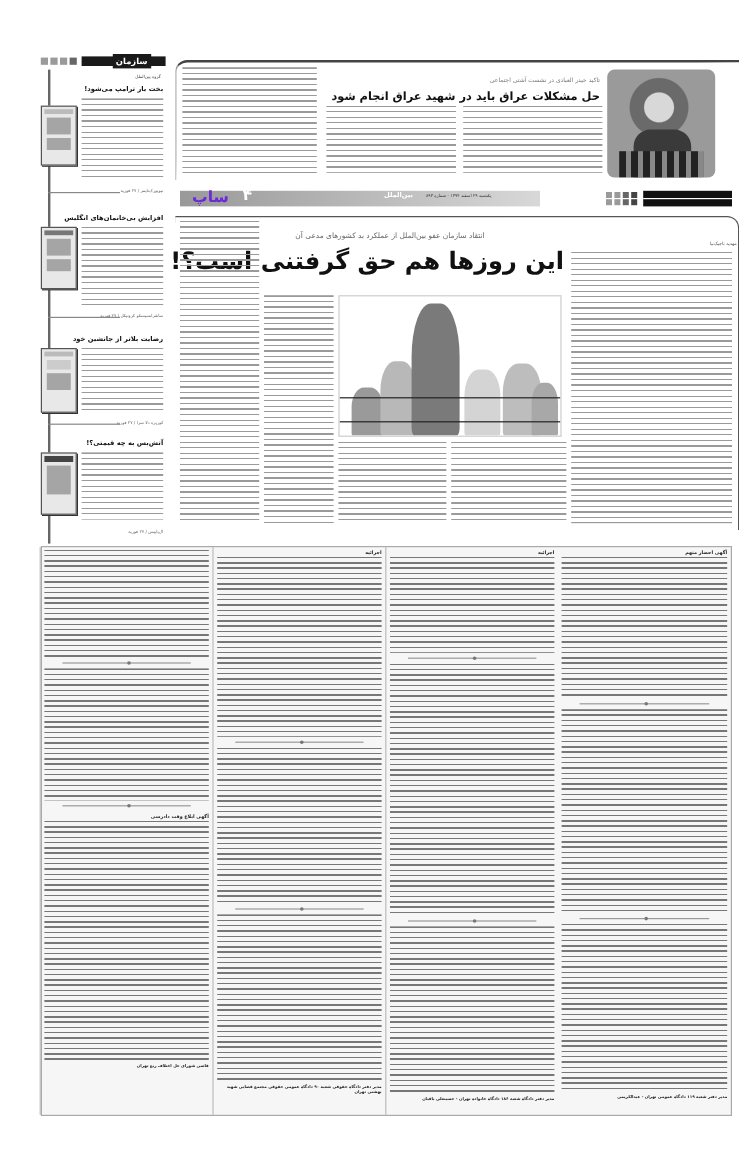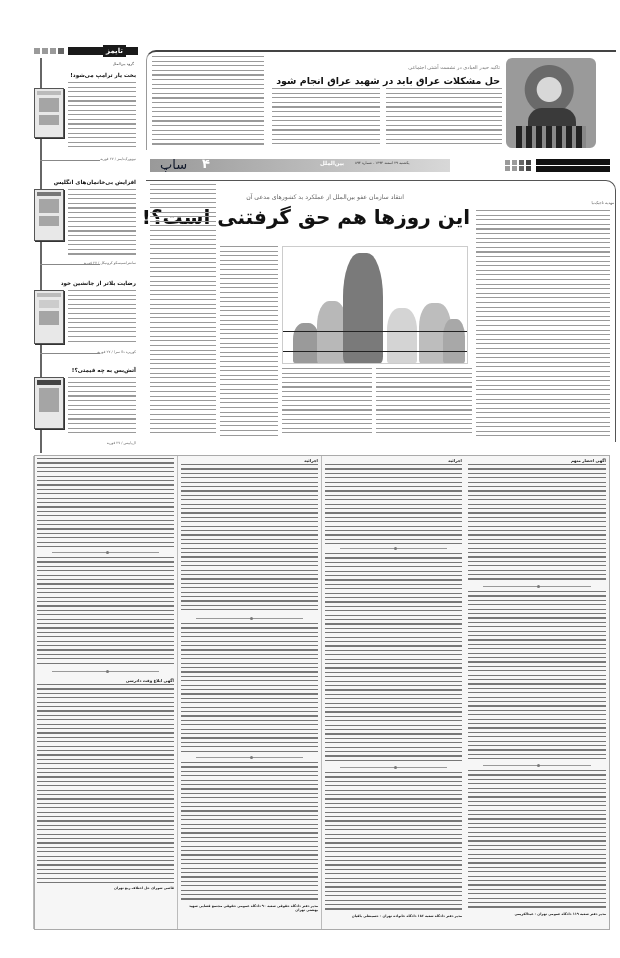--- a/index.html
+++ b/index.html
@@ -31,21 +31,21 @@
   #top-box { left: 146px; top: 50px; width: 470px; height: 100px; border-top: 2px solid #444; border-left: 1px solid #999; border-radius: 10px 0 0 0; }
   #top-photo { left: 506px; top: 58px; width: 90px; height: 90px; border-radius: 6px; background: radial-gradient(circle at 48% 35%, #d8d8d8 0 12px, #6a6a6a 13px 24px, #9a9a9a 25px); overflow: hidden; }
   #top-photo .mics { position: absolute; bottom: 0; left: 10px; right: 10px; height: 22px; background: repeating-linear-gradient(to right, #222 0 6px, #888 6px 10px); }
   #top-photo .suit { position: absolute; bottom: 0; left: 22px; width: 48px; height: 40px; background: #3a3a3a; border-radius: 14px 14px 0 0; }
   #top-kicker { left: 300px; top: 64px; width: 200px; font-size: 5px; color: #777; text-align: right; }
   #top-headline { left: 290px; top: 75px; width: 210px; font-size: 9.5px; font-weight: bold; color: #111; text-align: right; white-space: nowrap; }
 
   
   #banner { left: 150px; top: 157px; width: 460px; height: 18px; }
   #banner-grad { position: absolute; left: 0; top: 2px; width: 300px; height: 13px; background: linear-gradient(to right, #999, #d8d8d8); }
-  #banner-logo { position: absolute; left: 10px; top: 0px; font-size: 13px; font-weight: normal; color: #0f172a; }
+  #banner-logo { position: absolute; left: 10px; top: 0px; font-size: 13px; font-weight: bold; color: #6d28d9; }
   #banner-num { position: absolute; left: 52px; top: -1px; font-size: 13px; font-weight: bold; color: #fff; }
   #banner-section { position: absolute; left: 170px; top: 3px; font-size: 5.5px; font-weight: bold; color: #fff; }
   #banner-date { position: absolute; left: 205px; top: 4px; font-size: 3.6px; color: #333; white-space: nowrap; }
   #banner-dark { position: absolute; right: 0; top: 2px; width: 74px; height: 13px; background: #111; }
   #banner-dark .gap { position: absolute; left: 0; right: 0; top: 6px; height: 1px; background: #fff; }
 
   
   #main-box { left: 146px; top: 180px; width: 470px; height: 262px; border-top: 1.5px solid #555; border-right: 1.5px solid #555; border-radius: 0 10px 0 0; }
   #main-kicker { left: 200px; top: 193px; width: 250px; font-size: 6.2px; color: #666; text-align: center; }
   #main-headline { left: 180px; top: 205px; width: 290px; font-size: 20px; font-weight: bold; color: #111; text-align: center; white-space: nowrap; letter-spacing: -0.5px; }
@@ -64,21 +64,21 @@
 </head>
 <body>
 
 <div id="kiosk" class="abs">
   <div id="kiosk-header">
     <div class="sq" style="left:0;top:4px;"></div>
     <div class="sq" style="left:8px;top:4px;"></div>
     <div class="sq" style="left:16px;top:4px;"></div>
     <div class="sq" style="left:24px;top:4px;background:#666;"></div>
     <div id="kiosk-bar"></div>
-    <div id="kiosk-title">تایمز</div>
+    <div id="kiosk-title">سازمان</div>
   </div>
   <div id="kiosk-sub">گروه بین‌الملل</div>
   <div id="kiosk-vline"></div>
 
   <div class="k-item" style="top:28px;height:95px;">
     <div class="k-title">بخت یار ترامپ می‌شود!</div>
     <div class="k-thumb" style="top:16px;height:50px;">
         <div class="mast"></div>
         <div class="pic"></div>
         <div class="pic" style="height:10px;"></div>

